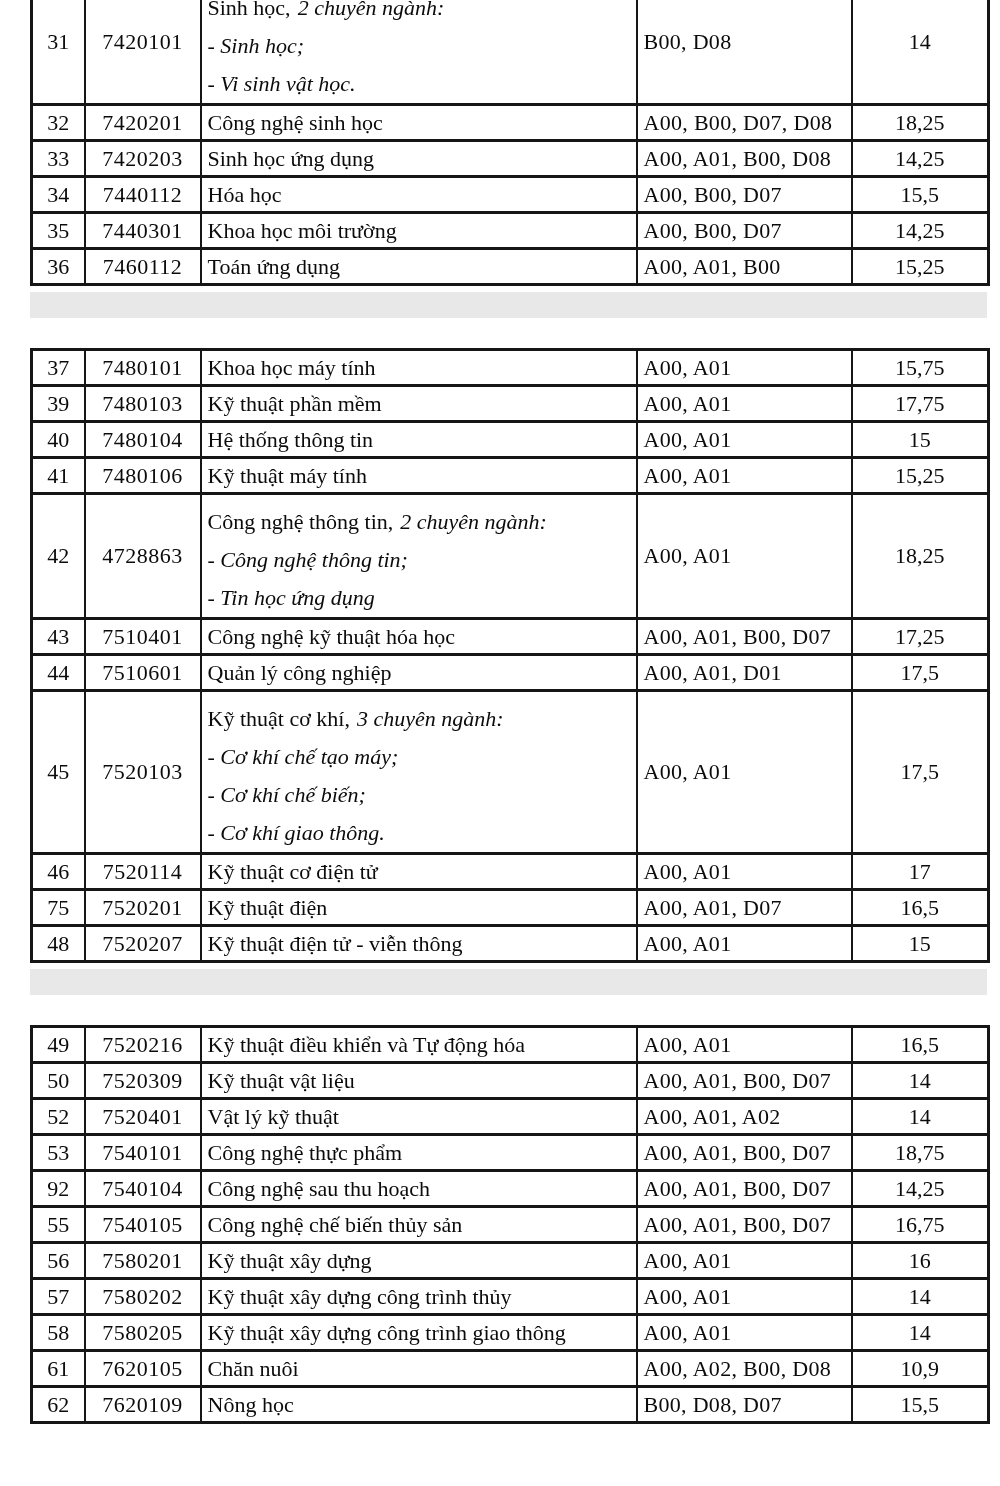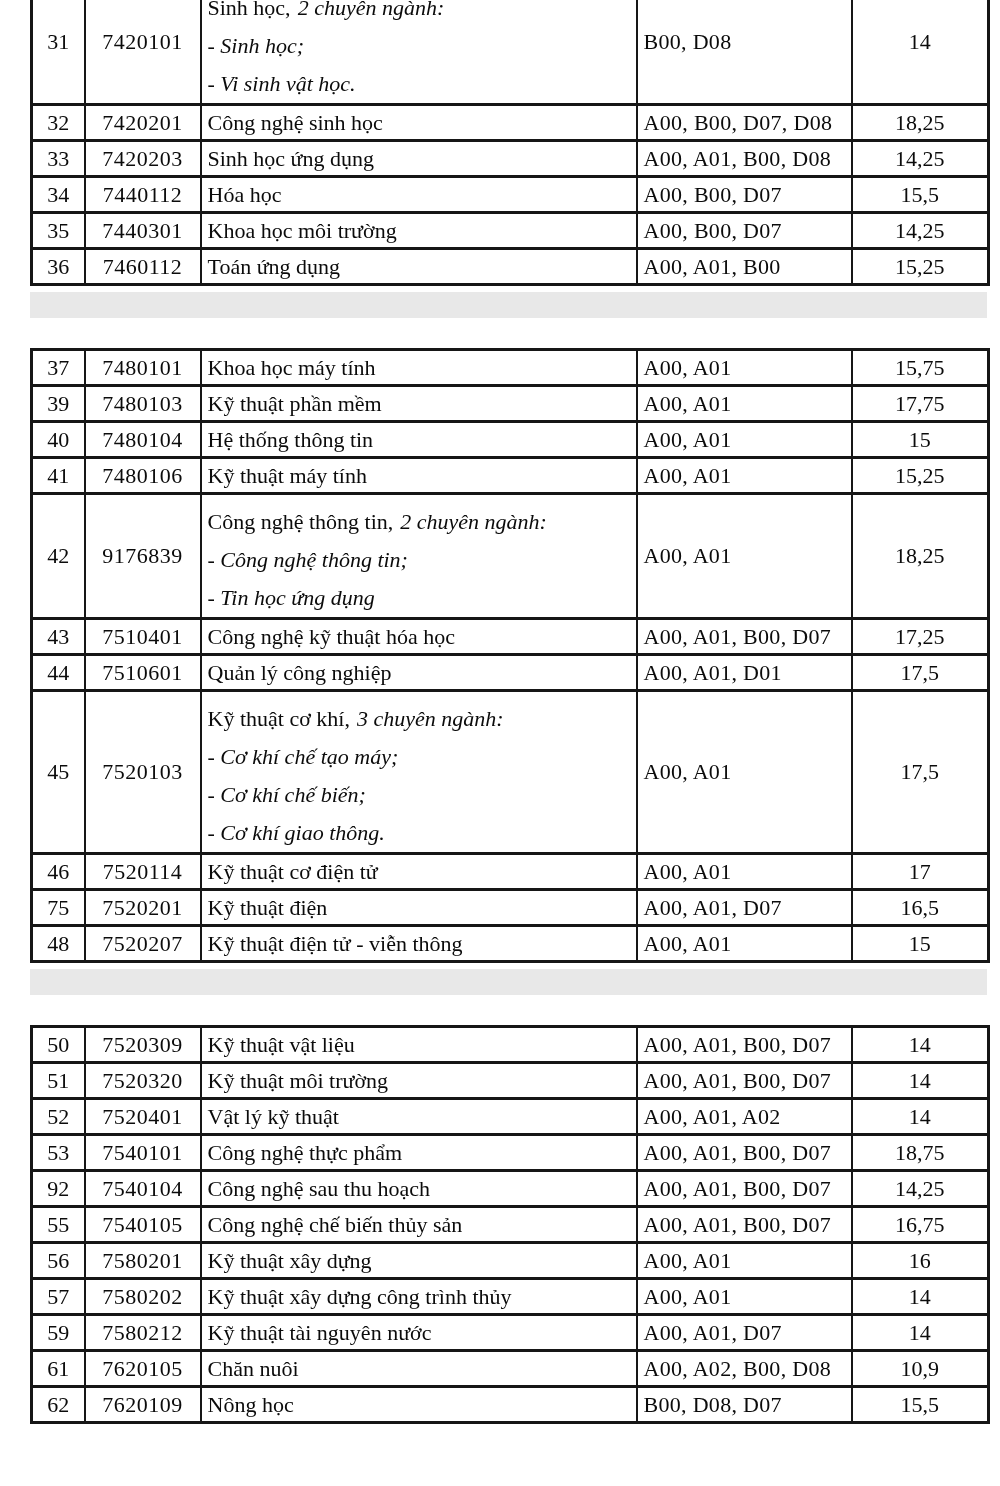--- a/index.html
+++ b/index.html
@@ -148,21 +148,21 @@
         </tr>
         <tr class="single">
           <td class="c-stt">41</td>
           <td class="c-code">7480106</td>
           <td class="c-name">Kỹ thuật máy tính</td>
           <td class="c-combo">A00, A01</td>
           <td class="c-score">15,25</td>
         </tr>
         <tr class="multi">
           <td class="c-stt">42</td>
-          <td class="c-code">9176839</td>
+          <td class="c-code">4728863</td>
           <td class="c-name">
             <div class="name-line"><span>Công nghệ thông tin,</span><span class="it note">2 chuyên ngành:</span></div>
             <div class="name-line it">- Công nghệ thông tin;</div>
             <div class="name-line it">- Tin học ứng dụng</div>
           </td>
           <td class="c-combo">A00, A01</td>
           <td class="c-score">18,25</td>
         </tr>
         <tr class="single">
           <td class="c-stt">43</td>
@@ -219,30 +219,30 @@
   <table class="score-table">
     <colgroup>
       <col style="width:53px">
         <col style="width:116px">
         <col style="width:436px">
         <col style="width:215px">
         <col style="width:137px">
     </colgroup>
     <tbody>
         <tr class="single">
+          <td class="c-stt">49</td>
+          <td class="c-code">7520216</td>
+          <td class="c-name">Kỹ thuật điều khiển và Tự động hóa</td>
+          <td class="c-combo">A00, A01</td>
+          <td class="c-score">16,5</td>
+        </tr>
+        <tr class="single">
           <td class="c-stt">50</td>
           <td class="c-code">7520309</td>
           <td class="c-name">Kỹ thuật vật liệu</td>
-          <td class="c-combo">A00, A01, B00, D07</td>
-          <td class="c-score">14</td>
-        </tr>
-        <tr class="single">
-          <td class="c-stt">51</td>
-          <td class="c-code">7520320</td>
-          <td class="c-name">Kỹ thuật môi trường</td>
           <td class="c-combo">A00, A01, B00, D07</td>
           <td class="c-score">14</td>
         </tr>
         <tr class="single">
           <td class="c-stt">52</td>
           <td class="c-code">7520401</td>
           <td class="c-name">Vật lý kỹ thuật</td>
           <td class="c-combo">A00, A01, A02</td>
           <td class="c-score">14</td>
         </tr>
@@ -275,24 +275,24 @@
           <td class="c-score">16</td>
         </tr>
         <tr class="single">
           <td class="c-stt">57</td>
           <td class="c-code">7580202</td>
           <td class="c-name">Kỹ thuật xây dựng công trình thủy</td>
           <td class="c-combo">A00, A01</td>
           <td class="c-score">14</td>
         </tr>
         <tr class="single">
-          <td class="c-stt">59</td>
-          <td class="c-code">7580212</td>
-          <td class="c-name">Kỹ thuật tài nguyên nước</td>
-          <td class="c-combo">A00, A01, D07</td>
+          <td class="c-stt">58</td>
+          <td class="c-code">7580205</td>
+          <td class="c-name">Kỹ thuật xây dựng công trình giao thông</td>
+          <td class="c-combo">A00, A01</td>
           <td class="c-score">14</td>
         </tr>
         <tr class="single">
           <td class="c-stt">61</td>
           <td class="c-code">7620105</td>
           <td class="c-name">Chăn nuôi</td>
           <td class="c-combo">A00, A02, B00, D08</td>
           <td class="c-score">10,9</td>
         </tr>
         <tr class="single">

